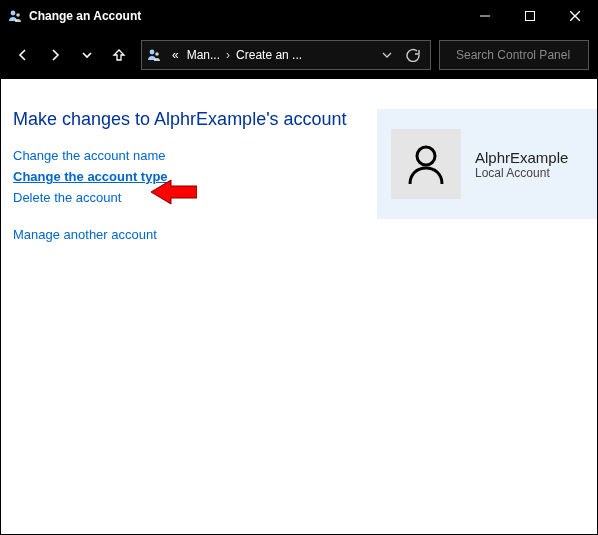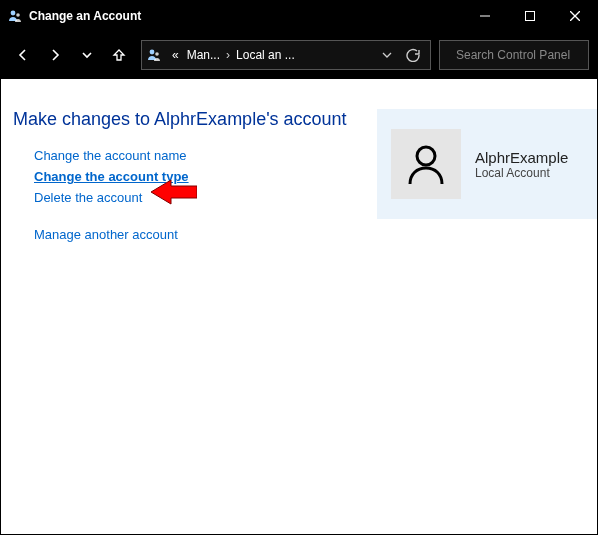--- a/index.html
+++ b/index.html
@@ -18,21 +18,21 @@
     .addr-sep { color:#ccc; padding:0 2px; }
     .addr-spacer { flex:1; }
     .addr-drop, .addr-refresh { width:26px; display:flex; align-items:center; justify-content:center; color:#ccc; }
     .searchbox { width:150px; height:30px; background:#111; border:1px solid #555; display:flex; align-items:center; padding:0 16px; }
     .search-input { flex:1; background:transparent; border:none; outline:none; color:#ccc; font-size:12px; }
     .search-input::placeholder { color:#888; }
     .content { padding:30px 0 12px 12px; display:flex; gap:18px; align-items:flex-start; background:#fff; }
     .leftcol { flex:1; }
     .heading { color:#003399; font-size:18px; font-weight:400; margin-bottom:18px; }
     .linklist { display:flex; flex-direction:column; gap:6px; font-size:13px; }
-    .linklist a { color:#0066cc; text-decoration:none; display:inline-block; width:fit-content; cursor:pointer;margin-left:21px; }
+    .linklist a { color:#0066cc; text-decoration:none; display:inline-block; width:fit-content; cursor:pointer; }
     .highlighted { text-decoration:underline !important;font-weight:bold; }
     .linkgap { height:10px; }
     .card { width:220px; background:#eaf3fb; padding:20px 14px; display:flex; align-items:center; gap:14px; }
     .avatar { width:70px; height:70px; background:#e5e5e5; display:flex; align-items:center; justify-content:center; }
     .acct-name { font-size:15px; color:#222; }
     .acct-type { font-size:12px; color:#444; }
     .arrow-callout { position:absolute; left:150px; top:177px; pointer-events:none; }
   </style>
 </head>
 <body>
@@ -94,21 +94,21 @@
       <svg width="14" height="14" viewBox="0 0 14 14">
         <circle cx="5" cy="4" r="2.4" fill="#9fd0ff"></circle>
         <path d="M1 12c0-2.5 2-4 4-4s4 1.5 4 4" fill="#9fd0ff"></path>
         <circle cx="10" cy="6" r="1.8" fill="#fff" opacity="0.8"></circle>
         <path d="M7 13c0-2 1.5-3 3-3s3 1 3 3" fill="#fff" opacity="0.8"></path>
       </svg>
     </div>
     <span class="addr-seg">«</span>
     <span class="addr-seg">Man...</span>
     <span class="addr-sep">›</span>
-    <span class="addr-seg">Local an ...</span>
+    <span class="addr-seg">Create an ...</span>
     <span class="addr-spacer"></span>
     <div class="addr-drop">
         <svg width="10" height="10" viewBox="0 0 10 10">
           <path d="M1 3l4 4 4-4" fill="none" stroke="#ccc" stroke-width="1.3"></path>
         </svg>
       </div>
     <div class="addr-refresh">
         <svg width="14" height="14" viewBox="0 0 14 14">
           <path d="M11 3a6 6 0 1 0 2 4" fill="none" stroke="#ccc" stroke-width="1.4"></path>
           <path d="M13 2v4h-4" fill="none" stroke="#ccc" stroke-width="1.4"></path>

